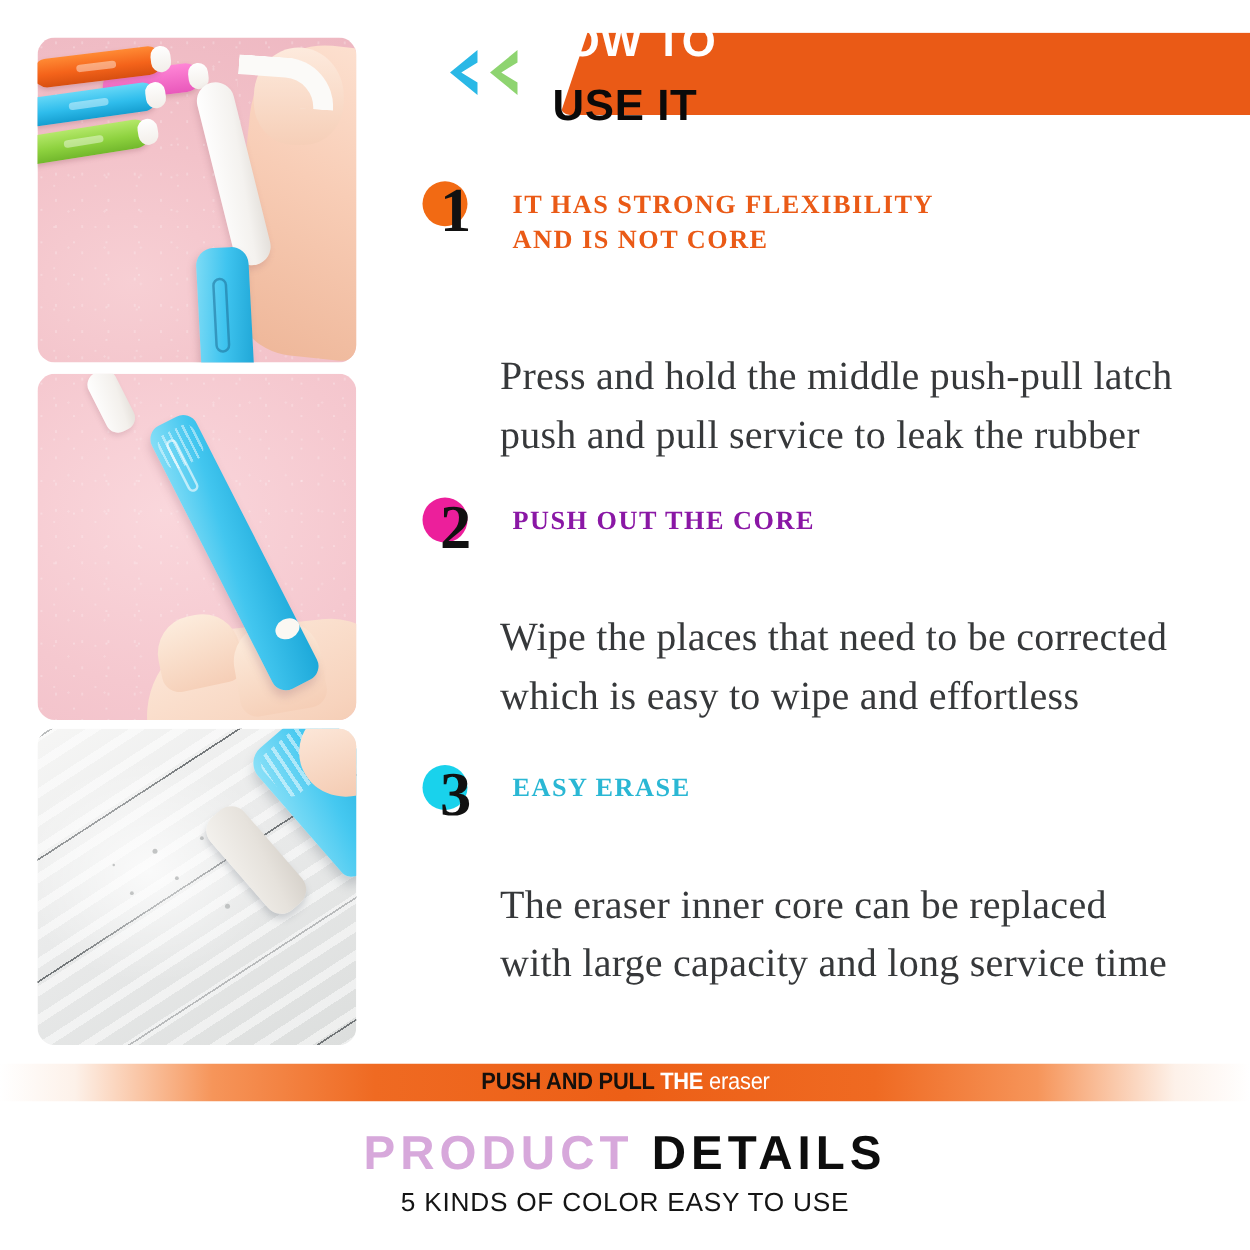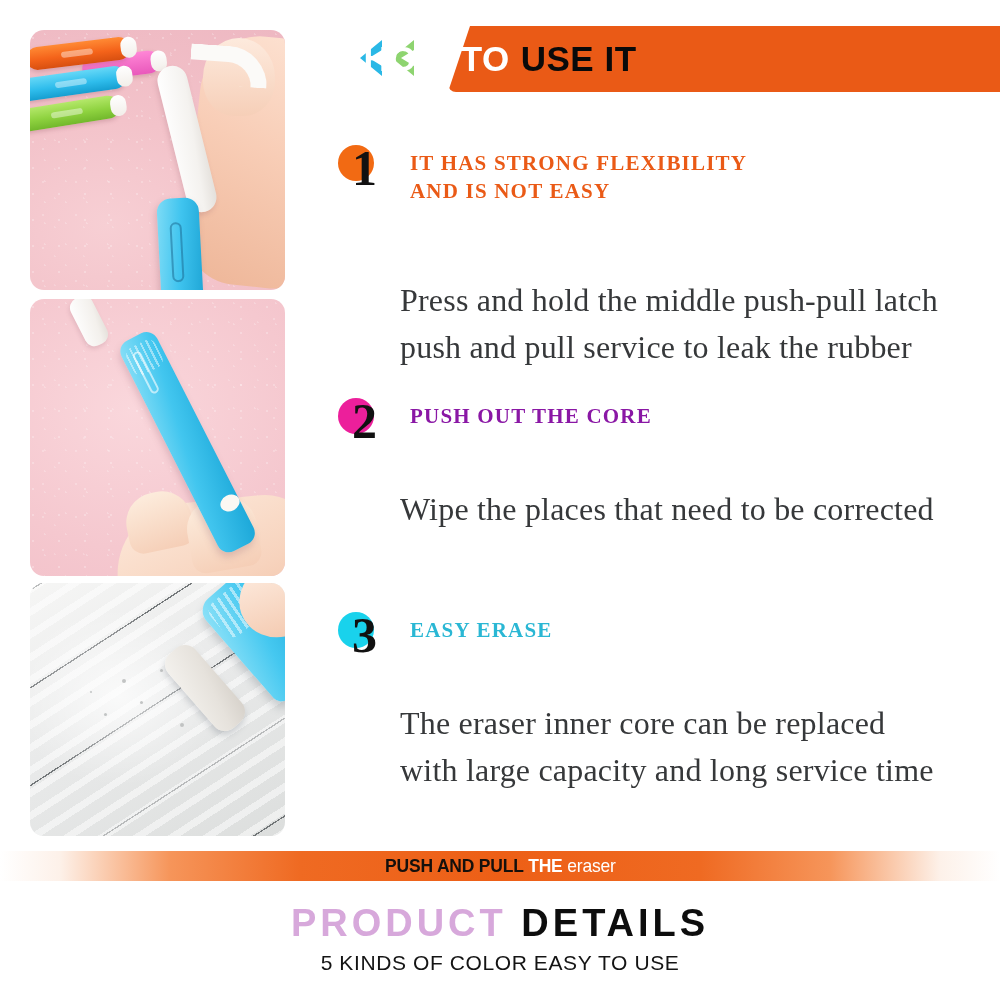--- a/index.html
+++ b/index.html
@@ -238,21 +238,21 @@
   #banner-how-to-use {
     position:absolute; left:448px; top:0; right:0; height:66px;
     background:#ea5a16;
     border-radius:8px 0 0 8px;
     clip-path:polygon(22px 0, 100% 0, 100% 100%, 0 100%);
   }
   #banner-title {
     position:absolute; left:0; right:0; top:0; height:66px;
     display:flex; align-items:center; justify-content:center;
     gap:11px;
-    font-size:35px; font-weight:bold; letter-spacing:.5px;
+    font-size:35px; font-weight:bold; letter-spacing:.5px;flex-direction:column;
   }
   #banner-title .w { color:#ffffff; }
   #banner-title .k { color:#0a0a0a; }
 
   
   .step { position:absolute; left:332px; right:16px; }
   #step-1 { top:145px; }
   #step-2 { top:398px; }
   #step-3 { top:612px; }
 
@@ -402,39 +402,40 @@
     <span class="k">USE IT</span>
   </div>
 </div>
 
 <div class="step" id="step-1">
   <div class="step-head">
     <div class="badge-circle" style="background:#f26a13"></div>
     <div class="badge-num">1</div>
     <div class="step-title">
       <div>IT HAS STRONG FLEXIBILITY</div>
-      <div>AND IS NOT EASY</div>
+      <div>AND IS NOT CORE</div>
     </div>
   </div>
   <div class="step-body">
     <div>Press and hold the middle push-pull latch</div>
     <div>push and pull service to leak the rubber</div>
   </div>
 </div>
 
 <div class="step" id="step-2">
   <div class="step-head">
     <div class="badge-circle" style="background:#ec1f9b"></div>
     <div class="badge-num">2</div>
     <div class="step-title">
       <div>PUSH OUT THE CORE</div>
     </div>
   </div>
   <div class="step-body">
     <div>Wipe the places that need to be corrected</div>
+    <div>which is easy to wipe and effortless</div>
   </div>
 </div>
 
 <div class="step" id="step-3">
   <div class="step-head">
     <div class="badge-circle" style="background:#19d2ec"></div>
     <div class="badge-num">3</div>
     <div class="step-title">
       <div>EASY ERASE</div>
     </div>

